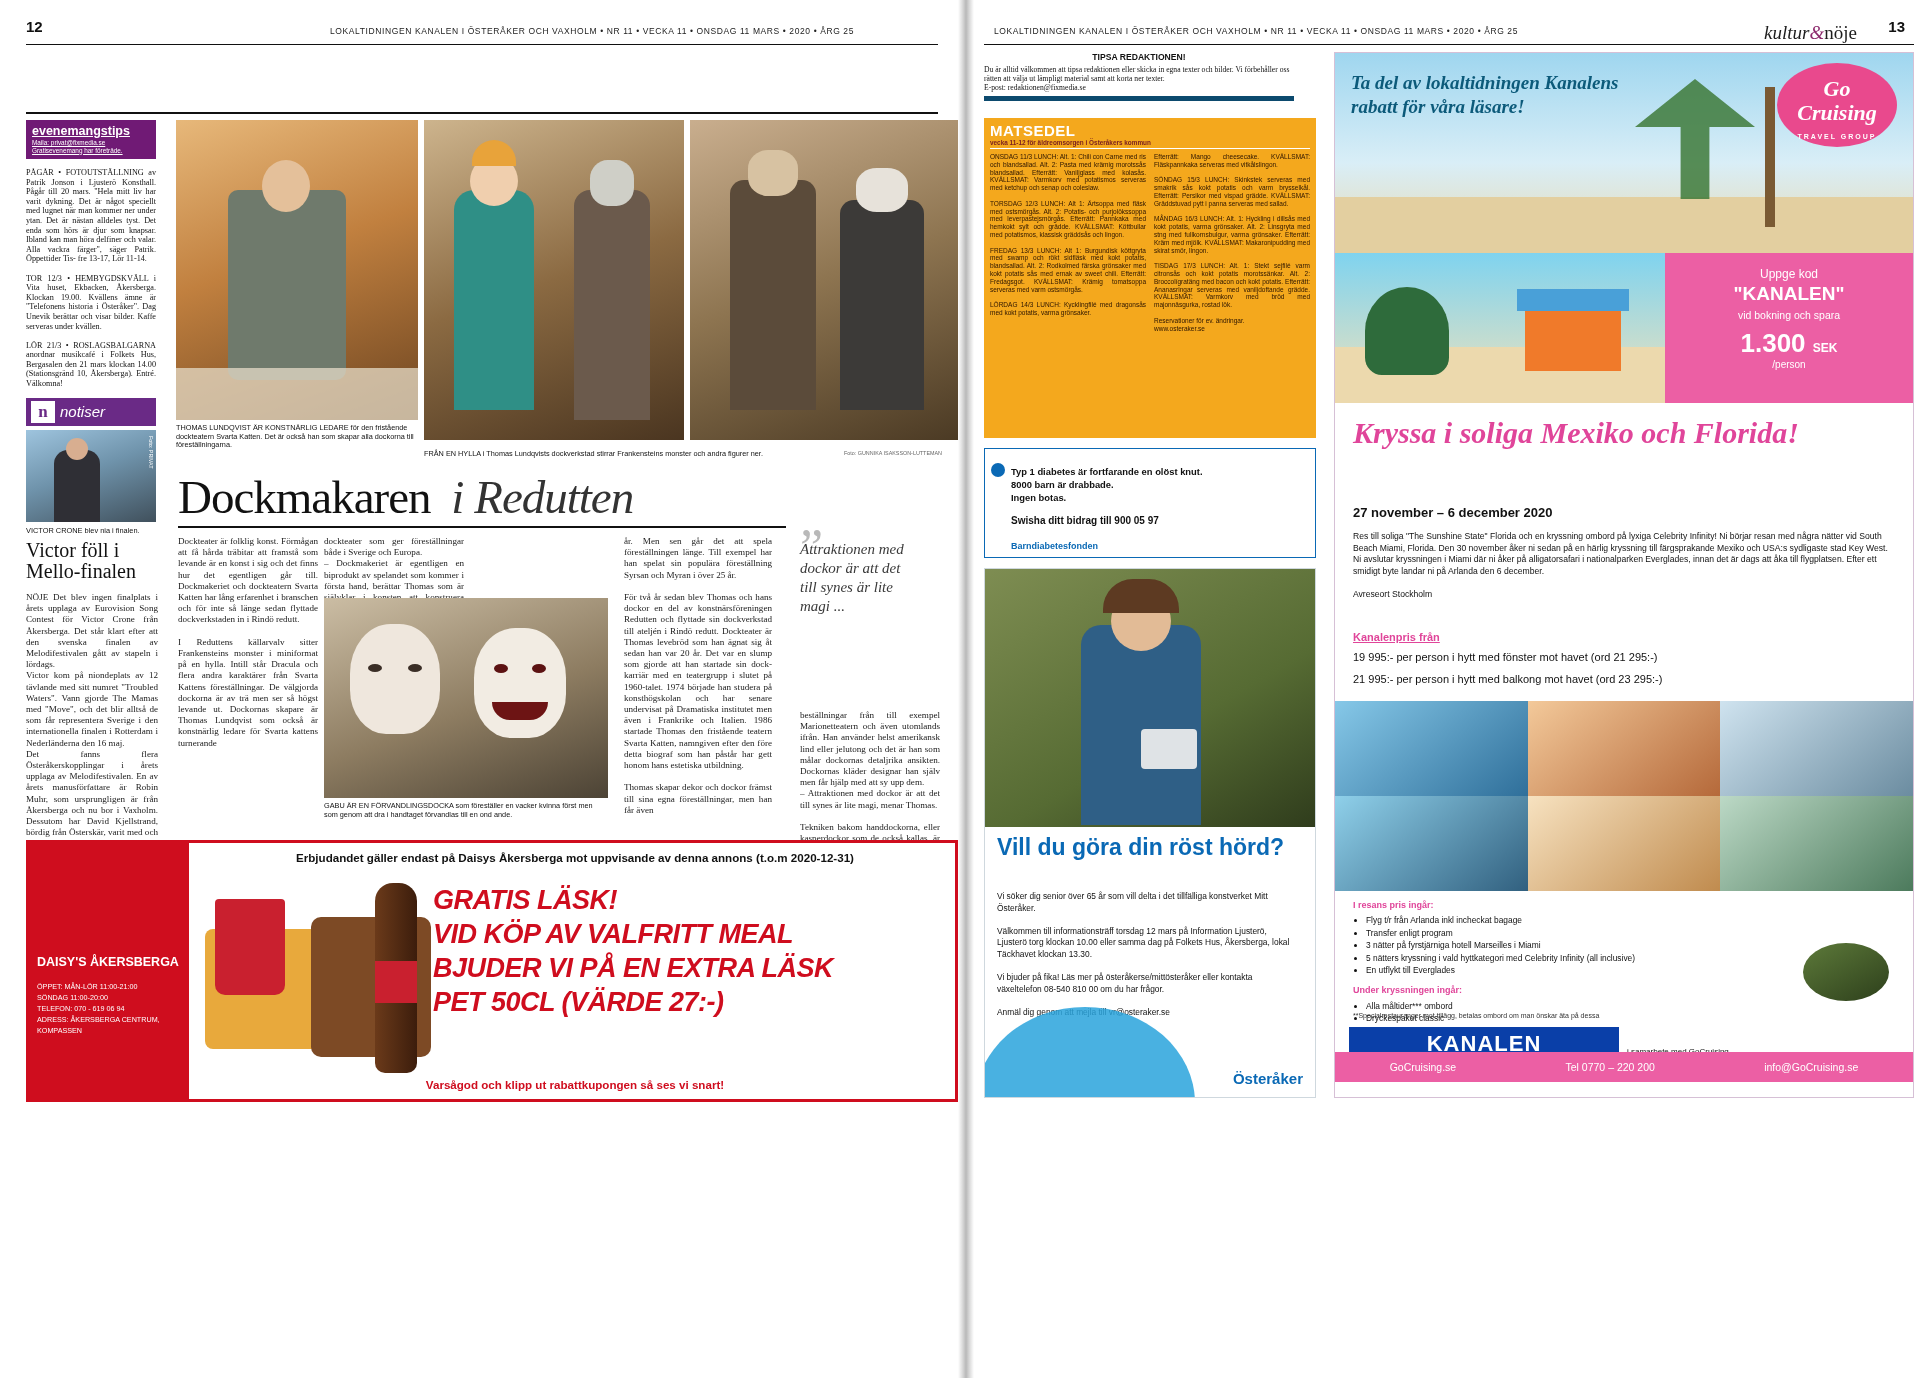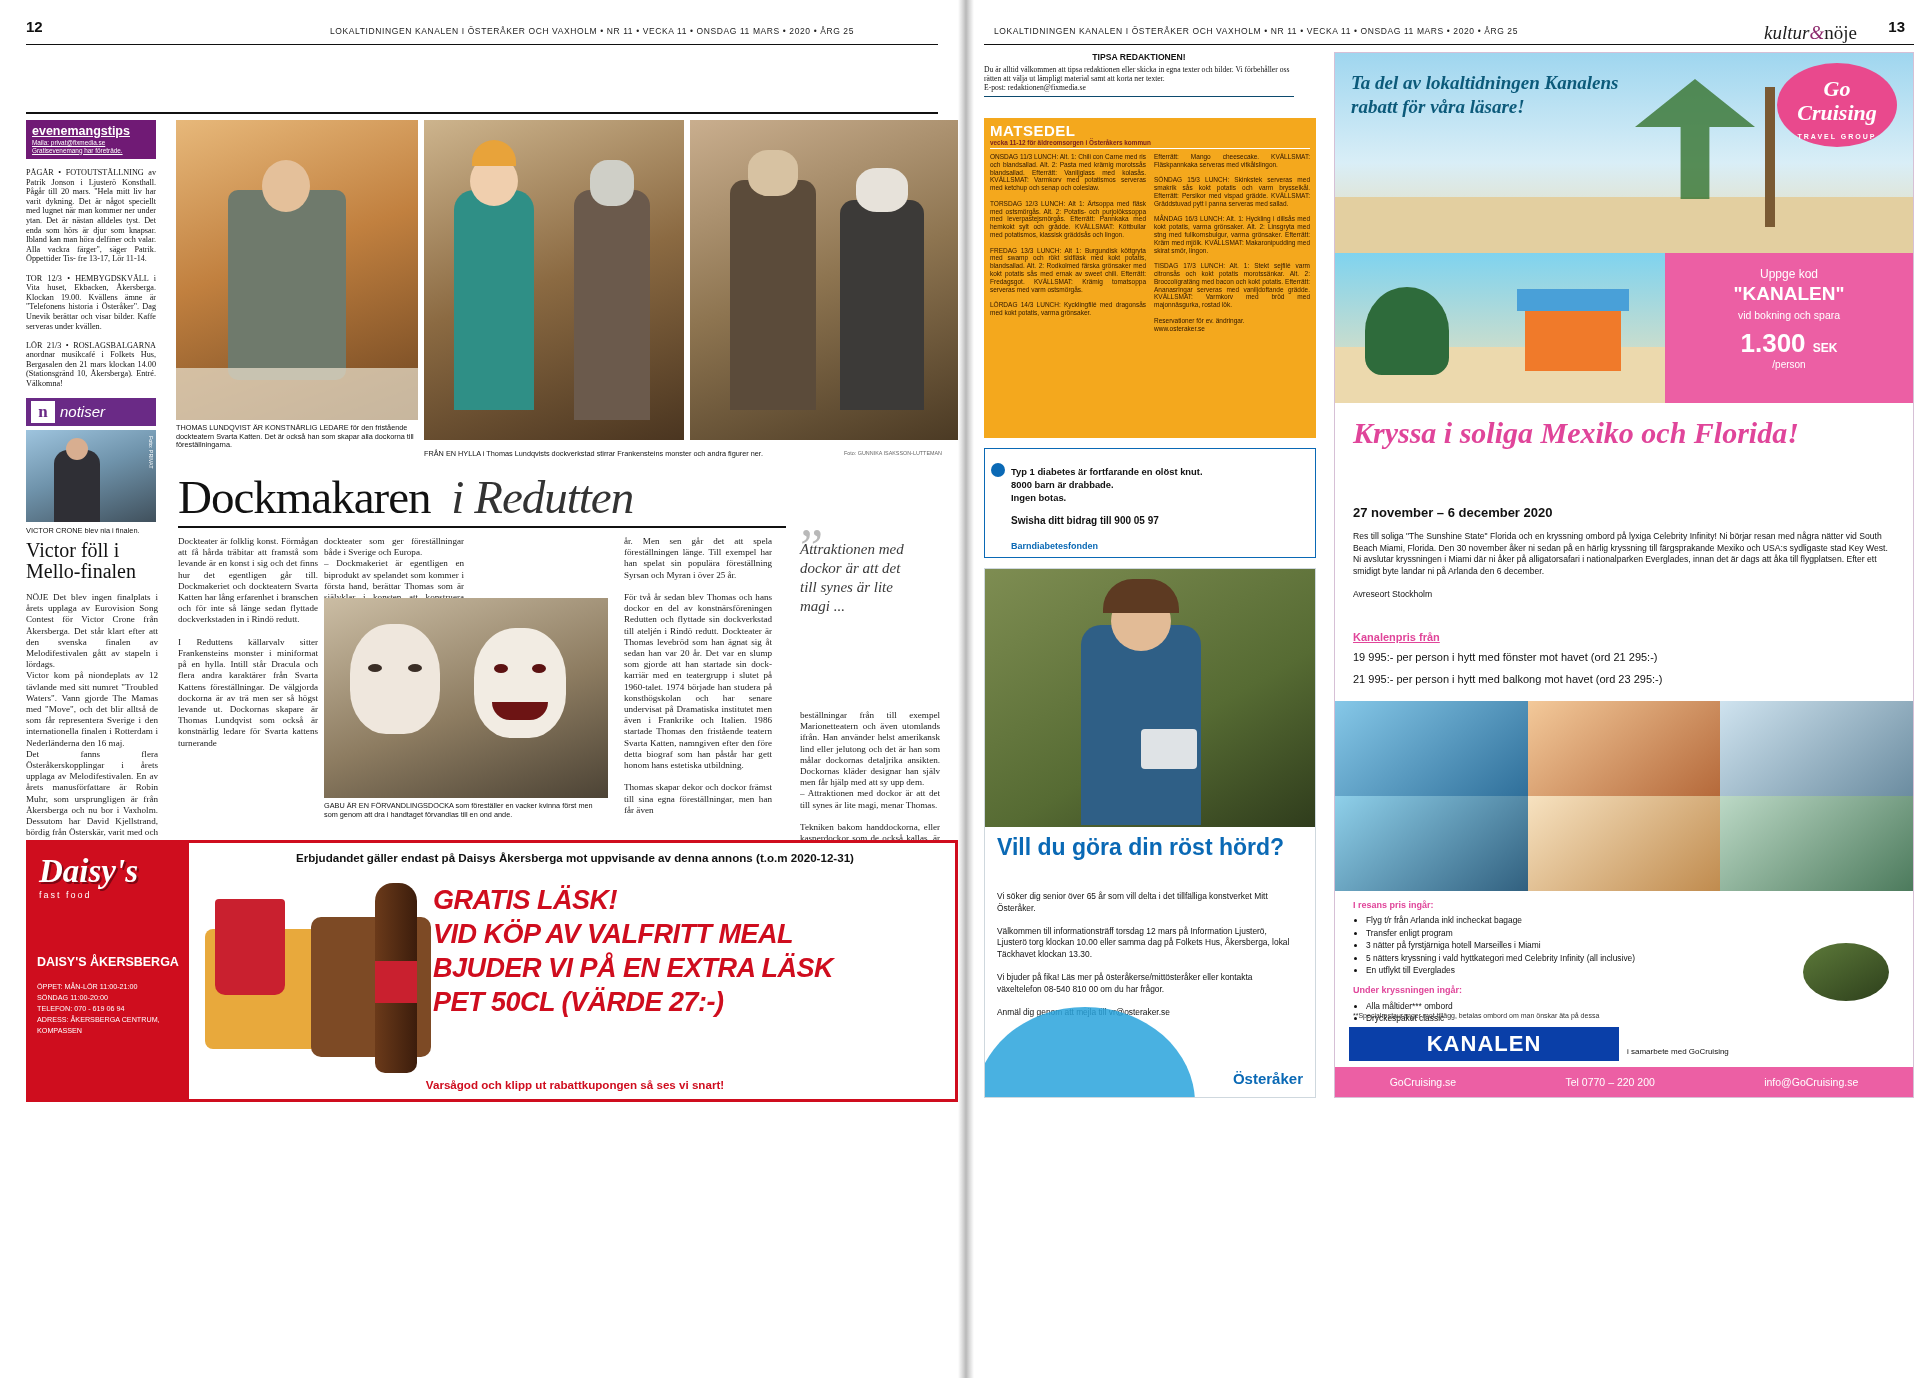--- a/index.html
+++ b/index.html
@@ -59,21 +59,21 @@
   .daisy .logoscript{font-family:"Liberation Serif",serif;font-style:italic;font-weight:bold;font-size:33px;color:#fff;text-shadow:2px 2px 0 #7d0713;}
   .daisy .ff{font-family:"Liberation Sans",sans-serif;font-size:9px;letter-spacing:2px;}
   .daisy .store{position:absolute;left:8px;top:112px;font-family:"Liberation Sans",sans-serif;font-weight:bold;font-size:12.5px;color:#fff;}
   .daisy .info{position:absolute;left:8px;top:138px;width:146px;font-family:"Liberation Sans",sans-serif;font-size:7.2px;line-height:11px;color:#fff;}
   .daisy .topline{position:absolute;left:168px;top:8px;width:756px;text-align:center;font-family:"Liberation Sans",sans-serif;font-weight:bold;font-size:11.6px;color:#111;}
   .daisy .bigtxt{position:absolute;left:404px;top:40px;width:520px;color:#cf0d1e;font-family:"Liberation Sans",sans-serif;font-weight:bold;font-style:italic;font-size:27px;line-height:34px;letter-spacing:-.5px;}
   .daisy .bottomline{position:absolute;left:168px;bottom:8px;width:756px;text-align:center;font-family:"Liberation Sans",sans-serif;font-weight:bold;font-size:11.6px;color:#cf0d1e;}
   .daisy .food{position:absolute;left:176px;top:46px;width:230px;height:180px;}
   .daisy .cocacola{position:absolute;left:330px;top:40px;width:74px;height:190px;}
   
-  .tipsbox{position:absolute;left:18px;top:52px;width:310px;border-bottom:1px solid #0c4a6e;padding-bottom:4px;}
+  .tipsbox{position:absolute;left:18px;top:52px;width:310px;border-bottom:5px solid #0c4a6e;padding-bottom:4px;}
   .tipsbox .t{font-family:"Liberation Sans",sans-serif;font-weight:bold;font-size:8.6px;color:#111;text-align:center;}
   .tipsbox .b{font-family:"Liberation Serif",serif;font-size:7.6px;line-height:9px;color:#111;margin-top:3px;text-align:left;}
   .matsedel{position:absolute;left:18px;top:118px;width:332px;height:320px;background:#f4a81d;box-sizing:border-box;padding:4px 6px;}
   .matsedel .h{font-family:"Liberation Sans",sans-serif;font-weight:bold;font-size:15px;color:#fff;letter-spacing:.5px;}
   .matsedel .sub{font-family:"Liberation Sans",sans-serif;font-weight:bold;font-size:6.4px;color:#7a2020;border-bottom:1px solid #fff;padding-bottom:2px;}
   .matsedel .cols{display:flex;gap:8px;margin-top:4px;}
   .matsedel .c{width:50%;font-family:"Liberation Sans",sans-serif;font-size:6.5px;line-height:7.8px;color:#2b1400;text-align:justify;}
   .diab{position:absolute;left:18px;top:448px;width:332px;height:110px;border:1px solid #0a69b5;box-sizing:border-box;background:#fff;}
   .diab .txt{position:absolute;left:26px;top:16px;width:300px;font-family:"Liberation Sans",sans-serif;font-weight:bold;font-size:9.4px;line-height:13px;color:#111;}
   .diab .sw{position:absolute;left:26px;top:66px;font-family:"Liberation Sans",sans-serif;font-weight:bold;font-size:10px;color:#111;text-align:right;}
@@ -103,21 +103,21 @@
   .gc .kpris{position:absolute;left:18px;top:578px;font-family:"Liberation Sans",sans-serif;font-weight:bold;font-size:11px;color:#e0459a;text-decoration:underline;}
   .gc .price1{position:absolute;left:18px;top:598px;font-family:"Liberation Sans",sans-serif;font-size:11px;color:#111;}
   .gc .price2{position:absolute;left:18px;top:620px;font-family:"Liberation Sans",sans-serif;font-size:11px;color:#111;}
   .gc .gallery{position:absolute;left:0;top:648px;width:578px;height:190px;display:grid;grid-template-columns:repeat(3,1fr);grid-template-rows:repeat(2,1fr);}
   .gc .incl{position:absolute;left:18px;top:846px;width:300px;font-family:"Liberation Sans",sans-serif;font-size:8.4px;line-height:12.4px;color:#111;}
   .gc .incl .t{font-weight:bold;color:#e0459a;margin-bottom:3px;font-size:9px;}
   .gc .incl ul{margin:0;padding-left:13px;}
   .gc .note{position:absolute;left:18px;bottom:78px;width:400px;font-family:"Liberation Sans",sans-serif;font-size:7px;color:#333;}
   .gc .kanalen{position:absolute;left:14px;bottom:36px;width:270px;height:34px;background:#0a3fa8;color:#fff;font-family:"Liberation Sans",sans-serif;font-weight:bold;font-size:22px;letter-spacing:1px;text-align:center;line-height:34px;}
   .gc .samarb{position:absolute;left:292px;bottom:40px;font-family:"Liberation Sans",sans-serif;font-size:8px;color:#111;line-height:11px;}
-  .gc .footer{position:absolute;left:0;bottom:0;width:578px;height:30px;background:#ec5fa4;color:#fff;font-family:"Liberation Sans",sans-serif;font-size:10.5px;display:flex;align-items:center;justify-content:space-around;}
+  .gc .footer{position:absolute;left:0;bottom:15px;width:578px;height:30px;background:#ec5fa4;color:#fff;font-family:"Liberation Sans",sans-serif;font-size:10.5px;display:flex;align-items:center;justify-content:space-around;}
   .gc .circ{position:absolute;right:24px;bottom:96px;width:86px;height:58px;border-radius:50%;background:linear-gradient(150deg,#5d7a3a,#2d3f1b);}
   
   .g1{background:linear-gradient(140deg,#86c8e8,#2f6f9a);}
   .g2{background:linear-gradient(140deg,#f3c99a,#b5693a);}
   .g3{background:linear-gradient(140deg,#cfe3ef,#6b8ca0);}
   .g4{background:linear-gradient(140deg,#8fd0ea,#31607f);}
   .g5{background:linear-gradient(140deg,#f7e2c0,#c08b4e);}
   .g6{background:linear-gradient(140deg,#bcd9c6,#4c7a5c);}
   .sig{position:absolute;font-family:"Liberation Sans",sans-serif;font-weight:bold;font-size:8px;color:#111;text-align:right;}
 </style>
@@ -224,24 +224,20 @@
 
     <div class="pqmark">”</div>
     <div class="pq">Attraktionen med dockor är att det till synes är lite magi ...</div>
 
     <div class="hrule" style="left:800px;top:1078px;width:140px;"></div>
     <div class="sig" style="left:800px;top:1082px;width:140px;">Gunnika</div>
     <div class="sig" style="left:800px;top:1094px;width:140px;">Isaksson-Lutteman</div>
 
     <div class="daisy">
       <div class="leftpanel">
-        <div class="logo">
-          <div class="logoscript">Daisy's</div>
-          <div class="ff">fast food</div>
-        </div>
         <div class="store">DAISY'S ÅKERSBERGA</div>
         <div class="info" style="white-space:pre-line">ÖPPET:  MÅN-LÖR 11:00-21:00
              SÖNDAG 11:00-20:00
 TELEFON:  070 - 619 06 94
 ADRESS:  ÅKERSBERGA CENTRUM,
              KOMPASSEN</div>
       </div>
       <div class="topline">Erbjudandet gäller endast på Daisys Åkersberga mot uppvisande av denna annons (t.o.m 2020-12-31)</div>
       <div class="food">
         <div style="position:absolute;left:0;top:40px;width:120px;height:120px;background:#e8a93c;border-radius:8px;"></div>

